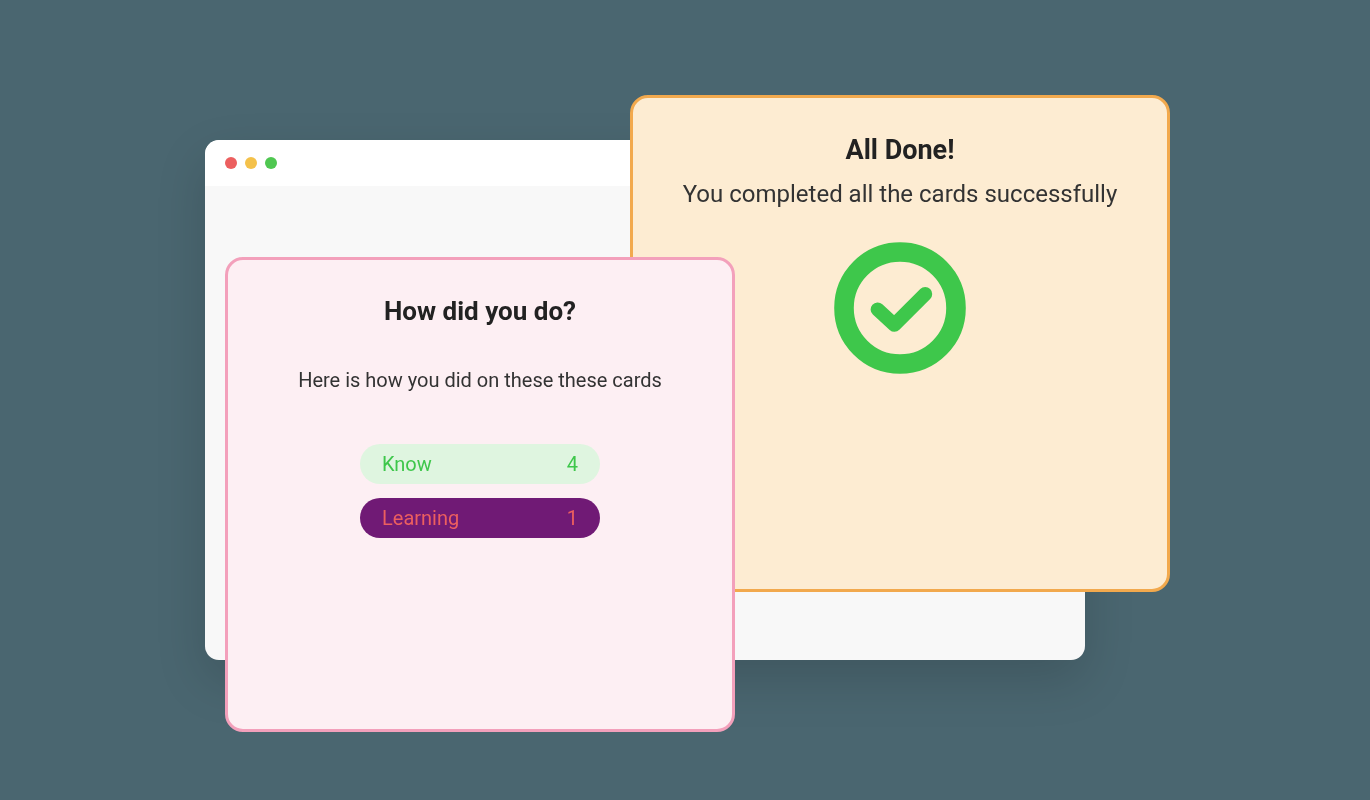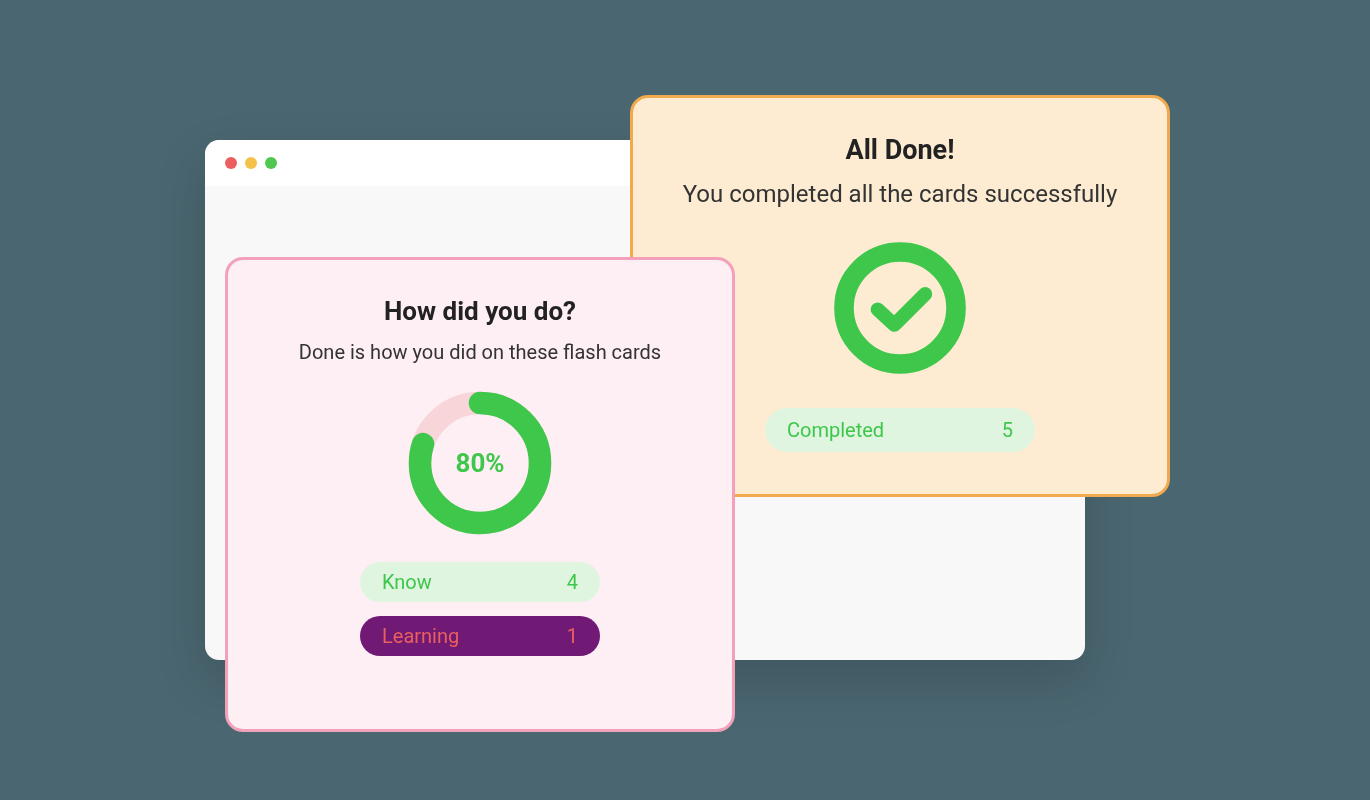--- a/index.html
+++ b/index.html
@@ -39,21 +39,21 @@
   .dot-red    { background: #ec5f5f; }
   .dot-yellow { background: #f4c14a; }
   .dot-green  { background: #4fc751; }
 
   
   .card-orange {
     position: absolute;
     top: 95px;
     left: 630px;
     width: 540px;
-    height: 402px;
+    height: 497px;
     background: #fdecd2;
     border: 3px solid #f2a94d;
     border-radius: 18px;
     padding: 36px 44px 28px;
     display: flex;
     flex-direction: column;
     align-items: center;
   }
   .card-orange h2 {
     font-size: 27px;
@@ -92,20 +92,21 @@
     left: 225px;
     width: 510px;
     height: 475px;
     background: #fdeff3;
     border: 3px solid #f3a0bb;
     border-radius: 18px;
     padding: 36px 44px 28px;
     display: flex;
     flex-direction: column;
     align-items: center;
+    gap: 28px;
   }
   .card-pink h2 {
     font-size: 26px;
     font-weight: 700;
     color: #222;
     margin-bottom: 14px;
   }
   .card-pink .subtitle {
     font-size: 20px;
     color: #333;
@@ -161,37 +162,26 @@
 
 <div class="card-orange">
   <h2>All Done!</h2>
   <div class="subtitle">You completed all the cards successfully</div>
   <div class="check-circle">
     <svg viewBox="0 0 100 100">
       <circle cx="50" cy="50" r="40" fill="none" stroke="#3ec74b" stroke-width="14"></circle>
       <path d="M34 51 L46 62 L68 40" fill="none" stroke="#3ec74b" stroke-width="10" stroke-linecap="round" stroke-linejoin="round"></path>
     </svg>
   </div>
-  <div class="stat-pill pill-green">
-    <span>Completed</span>
-    <span>5</span>
-  </div>
 </div>
 
 <div class="card-pink">
   <h2>How did you do?</h2>
-  <div class="subtitle">Done is how you did on these flash cards</div>
+  <div class="subtitle">Here is how you did on these these cards</div>
 
-  <div class="donut-wrap">
-    <svg viewBox="0 0 100 100" id="donut-svg">
-      <circle cx="50" cy="50" r="40" fill="none" stroke="#f8d5d9" stroke-width="15"></circle>
-      <circle id="donut-arc" cx="50" cy="50" r="40" fill="none" stroke="#3ec74b" stroke-width="15" stroke-linecap="round" transform="rotate(-90 50 50)" stroke-dasharray="201.06192982974676 251.32741228718345"></circle>
-    </svg>
-    <div class="donut-label">80%</div>
-  </div>
 
   <div class="pill-column">
     <div class="stat-pill-sm pill-green">
       <span>Know</span>
       <span>4</span>
     </div>
     <div class="stat-pill-sm pill-red">
       <span>Learning</span>
       <span>1</span>
     </div>

